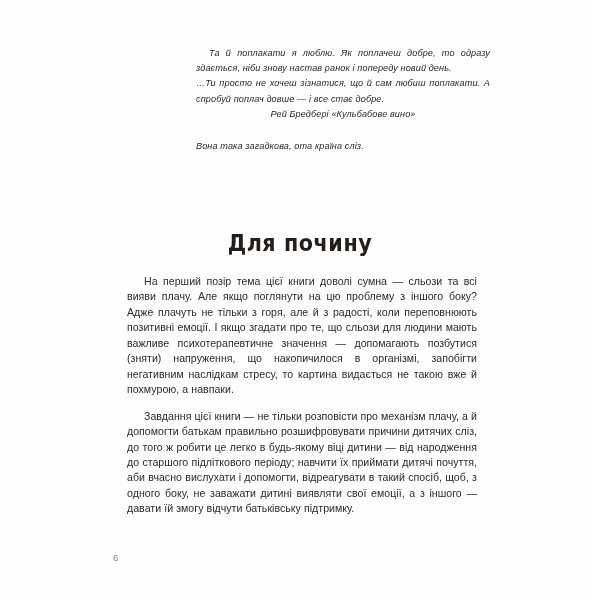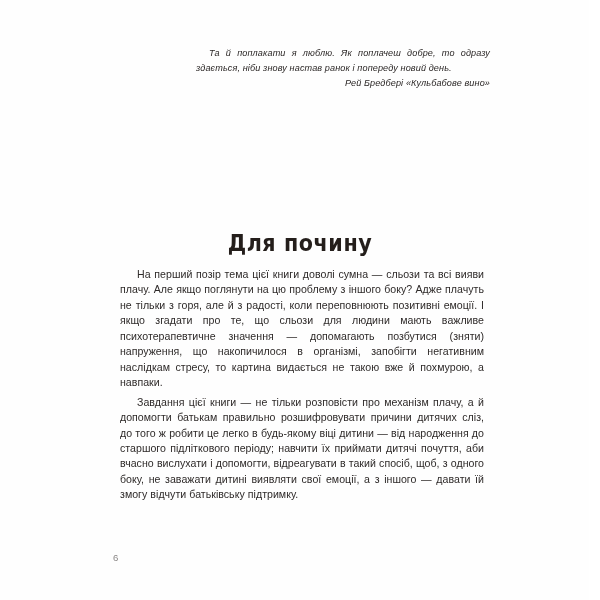--- a/index.html
+++ b/index.html
@@ -47,21 +47,21 @@
     text-indent: 13px;
     margin: 0;
   }
 
   .epigraph .quote-body.no-indent {
     text-indent: 0;
   }
 
   .epigraph .attribution {
     margin: 0;
-    text-align: right;
+    text-align: center;
     font-style: italic;
     letter-spacing: 0.12px;
   }
 
   .epigraph--second {
     margin-top: 17px;
   }
 
   
   .chapter-heading {
@@ -81,21 +81,21 @@
 
   
   .body-copy {
     position: absolute;
     left: 116px;
     top: 263px;
     width: 372px;
   }
 
   .body-copy p {
-    margin: 4px;
+    margin: 11px;
     font-family: "Liberation Sans", sans-serif;
     font-size: 10.6px;
     line-height: 15.45px;
     color: #2e2a29;
     text-align: justify;
     text-justify: inter-word;
     text-indent: 17px;
     letter-spacing: 0.02px;
     word-spacing: 0.1px;
     hyphens: manual;
@@ -114,24 +114,26 @@
 </style>
 </head>
 <body>
 
 <div class="page">
 
   <div class="epigraphs">
 
     <div class="epigraph epigraph--first">
       <p class="quote-body">Та й поплакати я люблю. Як поплачеш добре, то одразу здається, ніби знову настав ранок і попереду новий день.</p>
+      <p class="quote-body no-indent">…Ти просто не хочеш зізнатися, що й сам любиш поплакати. А спробуй поплач довше — і все стає добре.</p>
       <p class="attribution">Рей Бредбері «Кульбабове вино»</p>
     </div>
 
     <div class="epigraph epigraph--second">
+      <p class="quote-body no-indent">Вона така загадкова, ота країна сліз.</p>
     </div>
 
   </div>
 
   <h1 class="chapter-heading">Для почину</h1>
 
   <div class="body-copy">
     <p>На перший позір тема цієї книги доволі сумна — сльози та всі вияви плачу. Але якщо поглянути на цю проблему з іншого боку? Адже плачуть не тільки з горя, але й з радості, коли переповнюють позитивні емоції. І якщо згадати про те, що сльози для людини мають важливе психотерапевтичне значення — допомагають позбутися (зняти) напруження, що накопичилося в організмі, запобігти негативним наслідкам стресу, то картина видається не такою вже й похмурою, а навпаки.</p>
     <p>Завдання цієї книги — не тільки розповісти про механізм плачу, а й допомогти батькам правильно розшифровувати причини дитячих сліз, до того ж робити це легко в будь-якому віці дитини — від народження до старшого підліткового періоду; навчити їх приймати дитячі почуття, аби вчасно вислухати і допомогти, відреагувати в такий спосіб, щоб, з одного боку, не заважати дитині виявляти свої емоції, а з іншого — давати їй змогу відчути батьківську підтримку.</p>
   </div>

